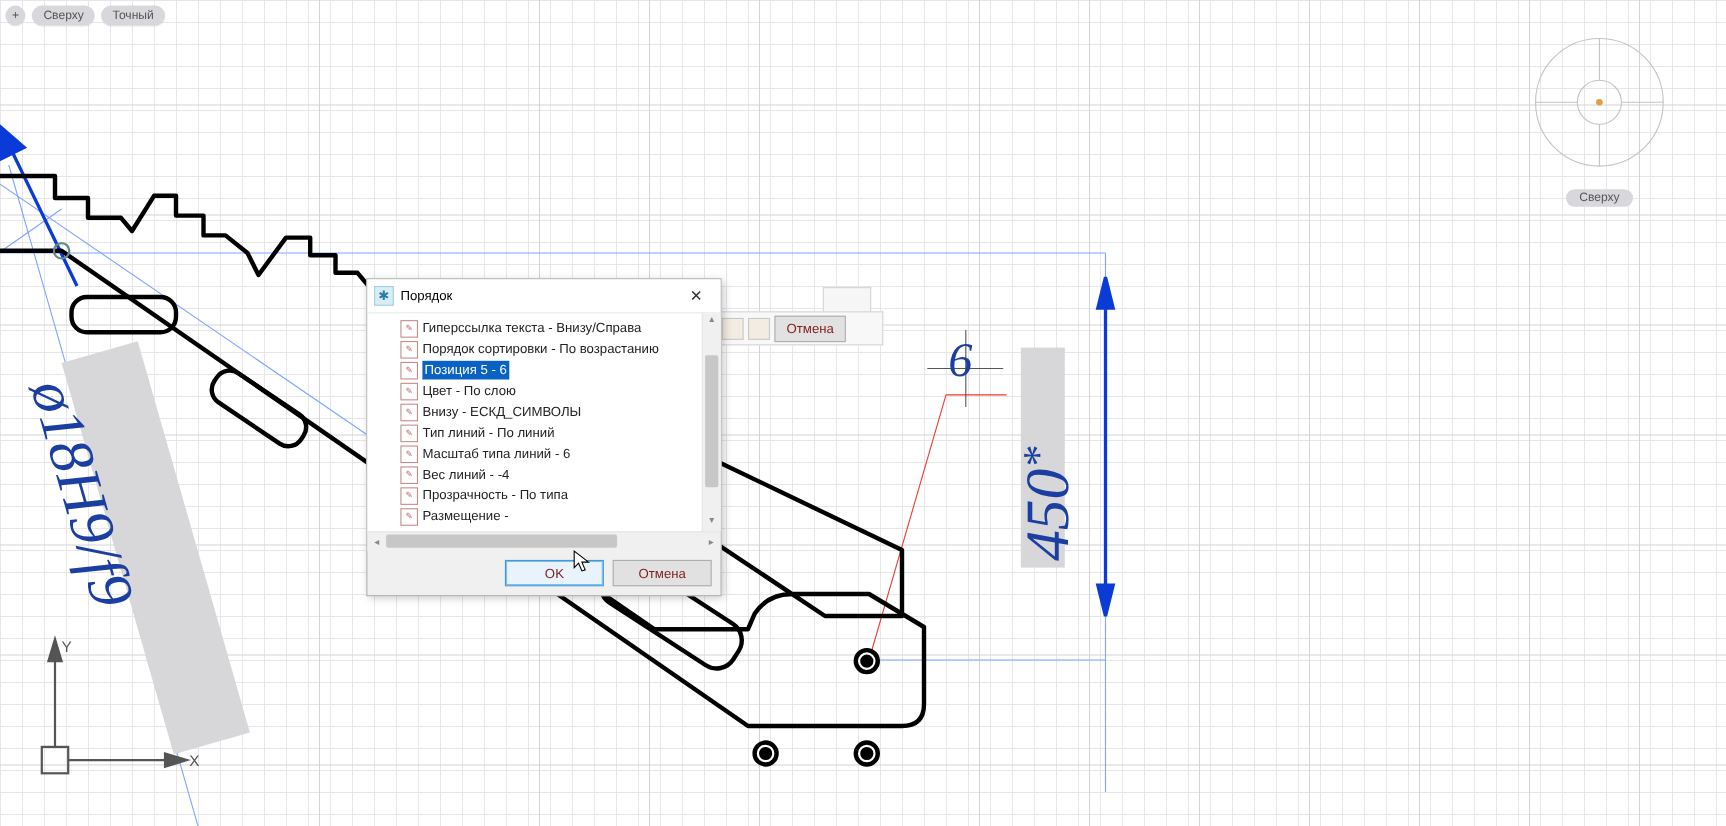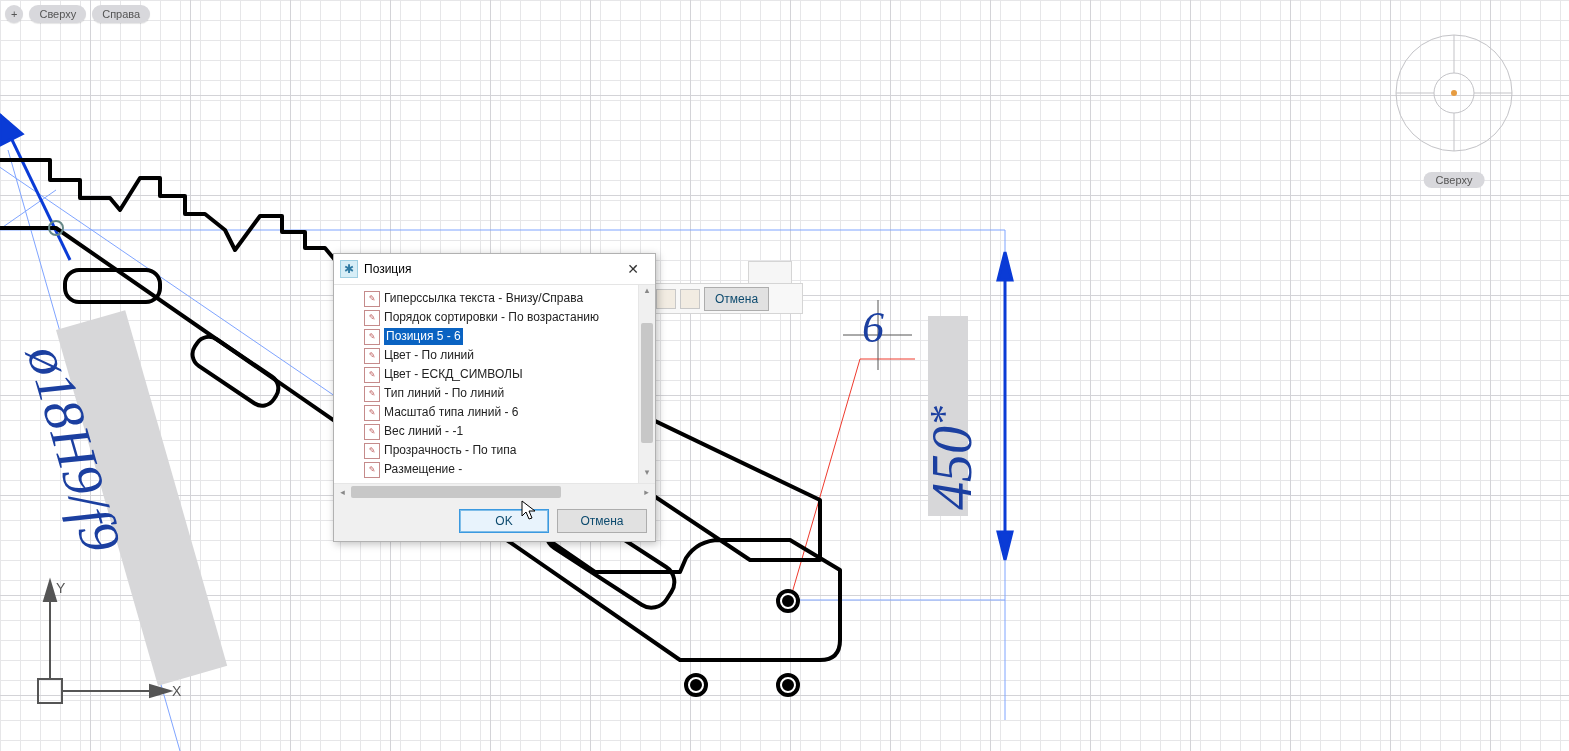--- a/index.html
+++ b/index.html
@@ -109,21 +109,21 @@
 
   .hscroll { height:17px; background:#f0f0f0; border-top:1px solid #e6e6e6; position:relative; }
   .hscroll .l,.hscroll .r { position:absolute; top:0; width:17px; height:17px; text-align:center; font-size:9px; color:#888; line-height:17px;}
   .hscroll .l{left:0}.hscroll .r{right:0}
   .hscroll .thumb { position:absolute; top:2px; height:12px; background:#c7c7c7; border-radius:2px; }
 
   .buttons { display:flex; justify-content:flex-end; gap:8px; padding:8px; }
   .btn {
     min-width:68px; height:22px;
     background:#e1e1e1; border:1px solid #adadad;
-    font-size:12px; color:#0c4a6e;
+    font-size:12px; color:#7f1d1d;
     display:inline-flex; align-items:center; justify-content:center;
     padding: 0 10px;
   }
   .btn.focus { border:1px solid #3b99e0; background:#e8f3fc; box-shadow:0 0 0 1px #7fbde8 inset; }
 
   
   .cursor {
     position:absolute; top: 500px; left: 521px;
     font-size:15px; pointer-events:none;
   }
@@ -265,71 +265,71 @@
         <line x1="105" y1="75" x2="143" y2="75"></line>
       </g>
       <circle cx="85" cy="75" r="3" fill="#e69c41"></circle>
     </svg>
     <div class="navcube-label">Сверху</div>
   </div>
 
   <div class="pills">
     <div class="pill plus">+</div>
     <div class="pill">Сверху</div>
-    <div class="pill">Справа</div>
+    <div class="pill">Точный</div>
   </div>
 
   <div class="ribbon-tab"></div>
   <div class="ribbon">
     <div class="micon"></div>
     <div class="micon"></div>
     <div class="btn">Отмена</div>
   </div>
 
   <div class="dialog">
     <div class="titlebar">
       <div class="t-left">
         <span class="ico">✱</span>
-        <span>Позиция</span>
+        <span>Порядок</span>
       </div>
       <div class="close">✕</div>
     </div>
     <div class="tree-wrap">
       <div class="tree" id="tree">
           <div class="tree-row">
             <span class="ic">✎</span>
             <span class="txt">Гиперссылка текста - Внизу/Справа</span>
           </div>
           <div class="tree-row">
             <span class="ic">✎</span>
             <span class="txt">Порядок сортировки - По возрастанию</span>
           </div>
           <div class="tree-row selected">
             <span class="ic">✎</span>
             <span class="txt">Позиция 5 - 6</span>
           </div>
           <div class="tree-row">
             <span class="ic">✎</span>
-            <span class="txt">Цвет - По линий</span>
-          </div>
-          <div class="tree-row">
-            <span class="ic">✎</span>
-            <span class="txt">Цвет - ЕСКД_СИМВОЛЫ</span>
+            <span class="txt">Цвет - По слою</span>
+          </div>
+          <div class="tree-row">
+            <span class="ic">✎</span>
+            <span class="txt">Внизу - ЕСКД_СИМВОЛЫ</span>
           </div>
           <div class="tree-row">
             <span class="ic">✎</span>
             <span class="txt">Тип линий - По линий</span>
           </div>
           <div class="tree-row">
             <span class="ic">✎</span>
             <span class="txt">Масштаб типа линий - 6</span>
           </div>
           <div class="tree-row">
             <span class="ic">✎</span>
-            <span class="txt">Вес линий - -1</span>
+            <span class="txt">Вес линий - -4</span>
           </div>
           <div class="tree-row">
             <span class="ic">✎</span>
             <span class="txt">Прозрачность - По типа</span>
           </div>
           <div class="tree-row">
             <span class="ic">✎</span>
             <span class="txt">Размещение -</span>
           </div>
         </div>

